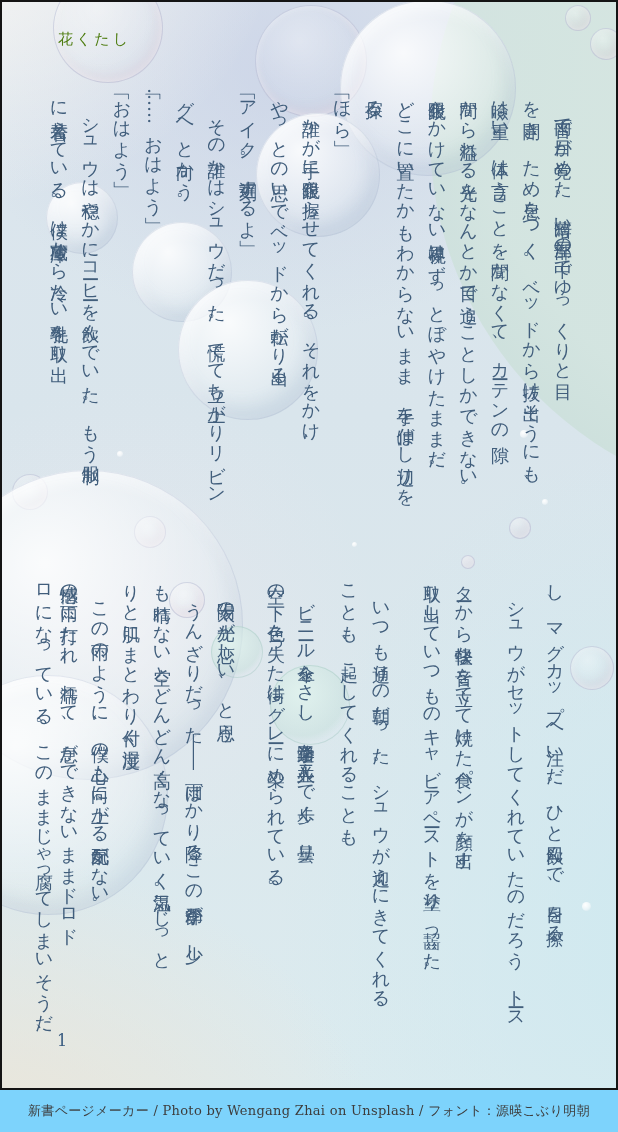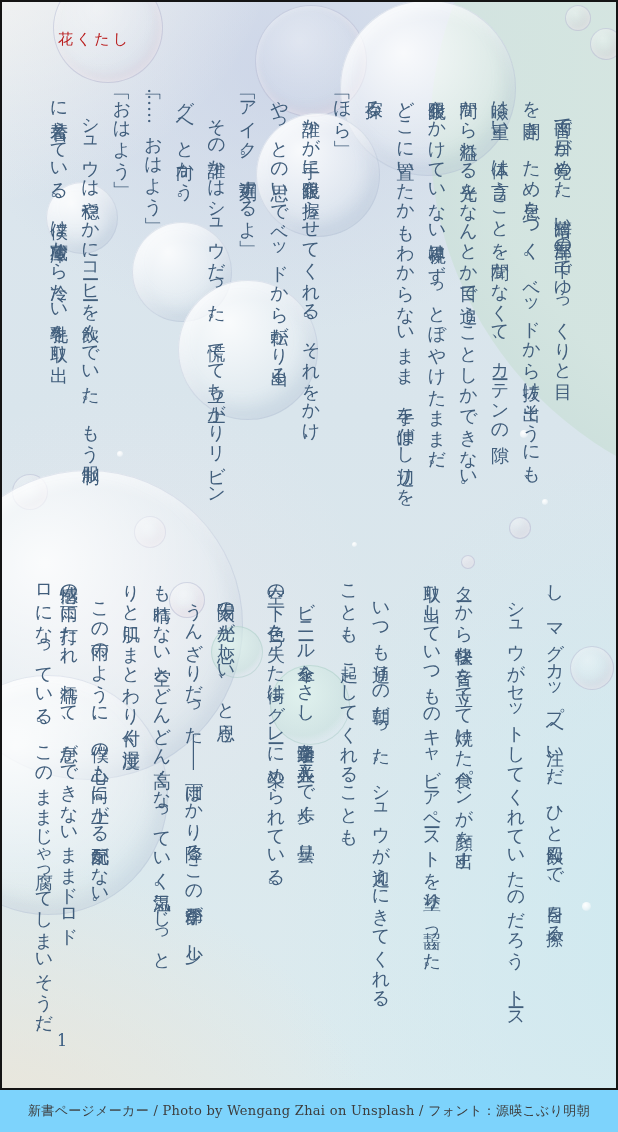--- a/index.html
+++ b/index.html
@@ -33,21 +33,21 @@
     background:radial-gradient(circle at 40% 35%, rgba(225,244,238,.8) 0%, rgba(190,222,212,.35) 60%, rgba(190,222,212,0) 72%);
     box-shadow:inset 0 0 0 1px rgba(140,185,175,.3);
   }
   .bub.big{
     background:radial-gradient(circle at 55% 40%, rgba(213,230,224,.95) 0%, rgba(210,228,222,.85) 62%, rgba(196,219,212,.75) 86%, rgba(236,244,240,.9) 93%, rgba(255,255,255,.4) 96%, rgba(230,210,220,.25) 98%, rgba(190,215,208,0) 100%);
   }
   .dot{position:absolute;border-radius:50%;background:radial-gradient(circle at 38% 32%, #ffffff 0%, rgba(255,255,255,.55) 55%, rgba(180,200,215,.25) 100%);}
   
   .title{
     position:absolute;left:58px;top:30px;z-index:3;
-    font-size:15px;letter-spacing:3px;color:#b91c1c;
+    font-size:15px;letter-spacing:3px;color:#4d7c0f;
   }
   
   .col{
     position:absolute;z-index:3;width:30px;
     writing-mode:vertical-rl;text-orientation:mixed;
     font-size:18px;line-height:30px;letter-spacing:0;
     color:#415e7c;white-space:nowrap;
   }
   .col.indent{text-indent:18px;}
   .pagenum{

